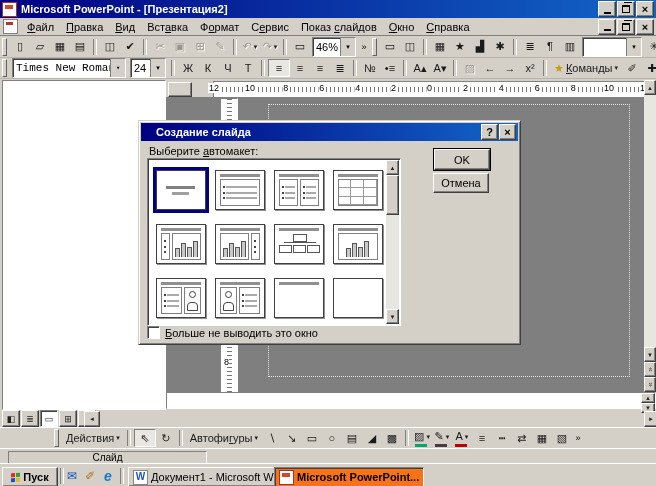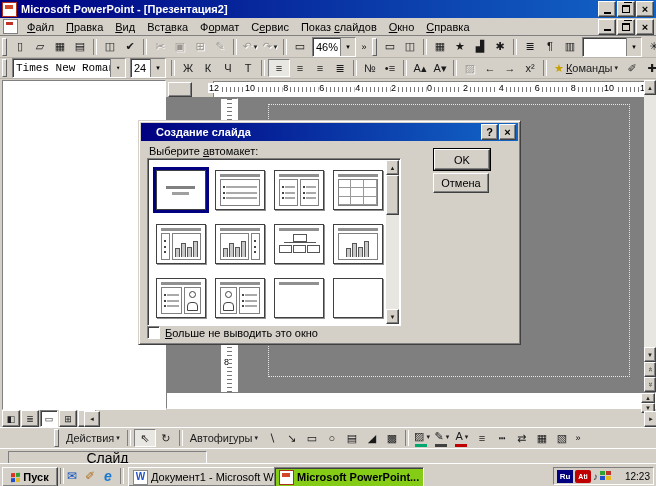--- a/index.html
+++ b/index.html
@@ -91,31 +91,31 @@
   .t-person::after{content:"";position:absolute;left:50%;bottom:2px;width:9px;height:7px;margin-left:-5px;border:1px solid #444;border-radius:4px 4px 0 0}
   .btn{background:#d4d0c8;display:flex;align-items:center;justify-content:center}
   #ok-btn{left:294px;top:27px;width:56px;height:21px;border:1px solid #000}
   #ok-btn .inner,#cancel-btn{box-sizing:border-box;width:100%;height:100%;display:flex;align-items:center;justify-content:center}
   #cancel-btn{left:294px;top:52px;width:56px;height:20px;position:absolute}
   #desc-box{left:266px;top:135px;width:110px;height:47px;display:flex;align-items:center;justify-content:center;text-align:center;padding:2px;box-sizing:border-box}
   #dlg-check{left:8px;top:205px;display:flex;align-items:center;gap:5px;position:absolute}
   .checkbox{width:11px;height:11px;background:#fff;border:1px solid;border-color:#808080 #fff #fff #808080;box-shadow:inset 1px 1px 0 #404040}
   
   #statusbar{left:0;top:448px;width:656px;height:15px;background:#d4d0c8;border-top:1px solid #fff}
-  .stbox{position:absolute;top:2px;height:11px;display:flex;align-items:center;justify-content:center;font-size:14px}
+  .stbox{position:absolute;top:2px;height:11px;display:flex;align-items:flex-end;justify-content:center;font-size:10px}
   
   #taskbar{left:0;top:463px;width:656px;height:23px;background:#d4d0c8;border-top:1px solid #fff}
   #start{left:2px;top:3px;width:54px;height:18px;display:flex;align-items:center;justify-content:center;gap:3px;font-weight:bold}
   .winlogo{width:9px;height:9px;display:grid;grid-template-columns:4px 4px;grid-template-rows:4px 4px;gap:1px;transform:skewY(-4deg)}
   .winlogo i:nth-child(1){background:#e03024}.winlogo i:nth-child(2){background:#30a030}
   .winlogo i:nth-child(3){background:#2050c8}.winlogo i:nth-child(4){background:#e8b820}
   .qsep{position:absolute;top:4px;width:2px;height:16px;border-left:1px solid #808080;border-right:1px solid #fff}
   .qicon{position:absolute;top:4px;width:16px;height:16px;display:flex;align-items:center;justify-content:center;font-size:12px}
   .task{position:absolute;top:3px;height:18px;display:flex;align-items:center;padding:0 4px;gap:3px;font-size:11px;white-space:nowrap;overflow:hidden}
-  .task.active{border:1px solid;border-color:#808080 #fff #fff #808080;box-shadow:inset 1px 1px 0 #404040;background:#84cc16;font-weight:bold}
+  .task.active{border:1px solid;border-color:#808080 #fff #fff #808080;box-shadow:inset 1px 1px 0 #404040;background:#f97316;font-weight:bold}
   .ic-word{width:13px;height:13px;background:#fff;border:1px solid #888;color:#2050c8;font-weight:bold;font-size:10px;line-height:12px;text-align:center;flex:0 0 auto}
   .ic-pp{width:13px;height:13px;background:#fff;border:1px solid #b03020;position:relative;flex:0 0 auto}
   .ic-pp::after{content:"";position:absolute;left:2px;top:2px;width:8px;height:4px;background:#d04828}
   #tray{left:553px;top:3px;width:101px;height:18px;display:flex;align-items:center;gap:2px;padding:0 3px;box-sizing:border-box}
   .tr-ru{width:16px;height:13px;background:#000080;color:#fff;font-size:8px;font-weight:bold;display:flex;align-items:center;justify-content:center}
   .tr-ati{width:16px;height:13px;background:#c00000;color:#fff;font-size:7px;font-weight:bold;display:flex;align-items:center;justify-content:center;border-radius:2px}
   .tr-vol{font-size:10px;color:#303030}
   .tr-disp{width:12px;height:11px;display:grid;grid-template-columns:5px 5px;grid-template-rows:4px 4px;gap:1px}
   .tr-disp i:nth-child(1){background:#30a030}.tr-disp i:nth-child(2){background:#c03028}
   .tr-disp i:nth-child(3){background:#2050c8}.tr-disp i:nth-child(4){background:#e8b820}
@@ -685,25 +685,13 @@
     </div>
   <div class="qsep" style="left:120px"></div>
   <div class="task raised" style="left:128px;width:140px">
     <span class="ic-word">W</span>
     <span>Документ1 - Microsoft W...</span>
   </div>
   <div class="task active" style="left:274px;width:140px">
     <span class="ic-pp"></span>
     <span>Microsoft PowerPoint...</span>
   </div>
-  <div class="abs well" id="tray">
-    <span class="tr-ru">Ru</span>
-    <span class="tr-ati">Ati</span>
-    <span class="tr-vol"><span>♪</span></span>
-    <span class="tr-disp">
-        <i></i>
-        <i></i>
-        <i></i>
-        <i></i>
-      </span>
-    <span id="clock">12:23</span>
-  </div>
 </div>
 
 </body></html>

